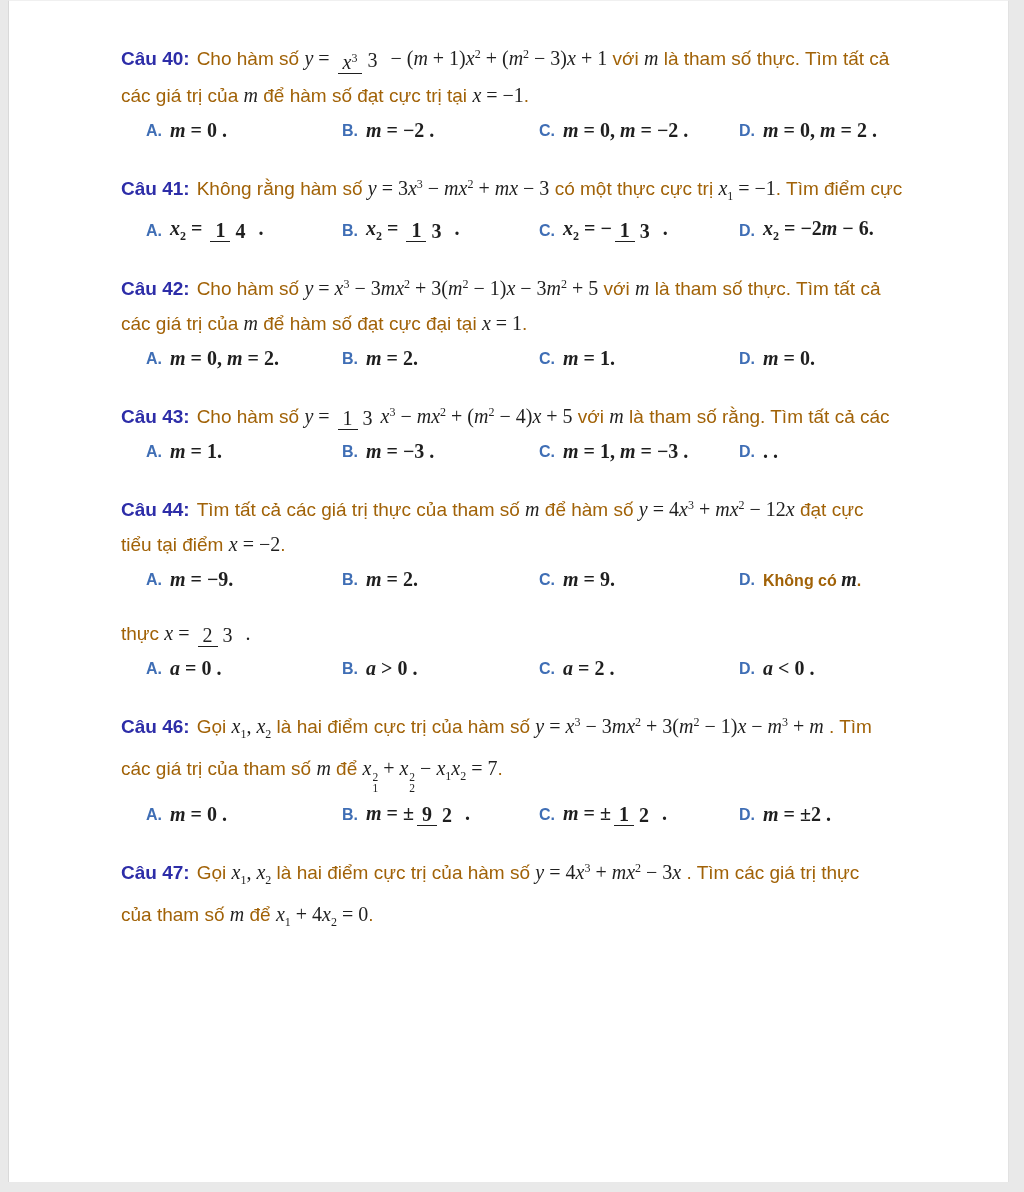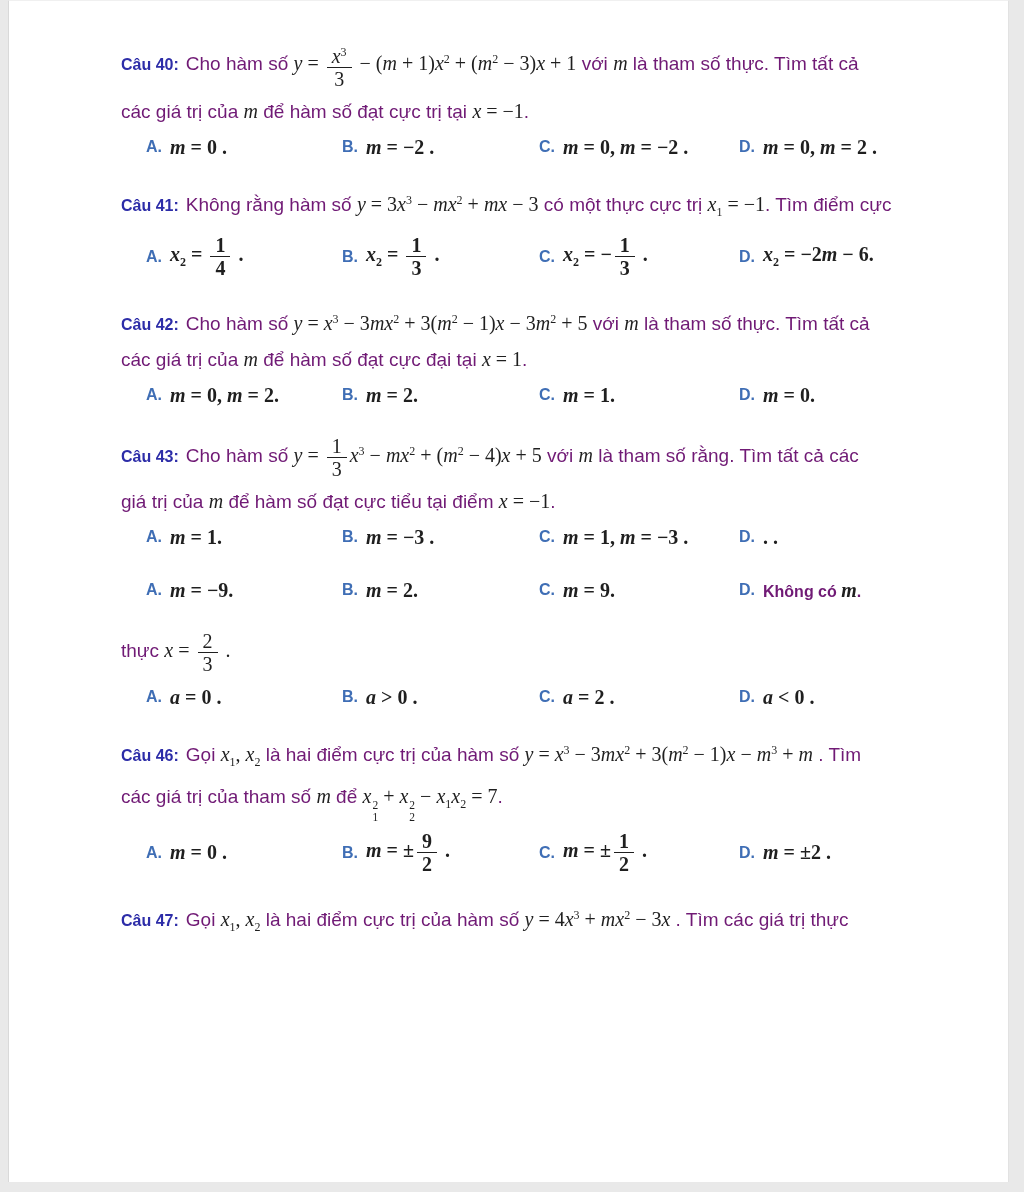--- a/index.html
+++ b/index.html
@@ -25,38 +25,38 @@
   .qline {
     font-size: 19px;
     color: #3a3a3a;
     line-height: 30px;
     margin-bottom: 4px;
     white-space: nowrap;
   }
   .qlabel {
     color: #2d2da8;
     font-weight: bold;
-    font-size: 16px;
+    font-size: 19px;
     margin-right: 7px;
   }
-  .txt { color: #701a75; }
+  .txt { color: #a16207; }
   .math {
     font-family: "Liberation Serif", serif;
     color: #1f1f1f;
     font-size: 20px;
   }
   .math i { font-style: italic; font-family: "Liberation Serif", serif; }
   .sup { font-size: 12px; vertical-align: 7px; }
   .sub { font-size: 12px; vertical-align: -5px; }
   .susb {
     display: inline-flex; flex-direction: column; align-items: flex-start;
     font-size: 11.5px; line-height: 1.0; vertical-align: -6px; margin-left: 1px;
   }
   .frac {
-    display: inline-flex; flex-direction: column; align-items: center;
+    display: inline-flex; flex-direction: row; align-items: center;
     vertical-align: middle; margin: 2px 3px; text-align: center;
   }
   .frac .num { line-height: 22px; padding: 0 5px; border-bottom: 1.5px solid #1f1f1f; }
   .frac .den { line-height: 22px; padding: 0 5px; }
   .options {
     display: grid;
     grid-template-columns: 196px 197px 200px 1fr;
     margin-left: 25px;
     margin-top: 5px;
     align-items: center;
@@ -156,41 +156,42 @@
             <span class="opt-letter">D.</span>
             <span class="opt-value"><span class="math"><i>m</i> = 0.</span></span>
           </div>
         </div>
       </div>
       <div class="question">
         <div class="qline"><span class="qlabel">Câu 43:</span><span class="txt">Cho hàm số </span><span class="math"><i>y</i> = <span class="frac">
               <span class="num">1</span>
               <span class="den">3</span>
             </span><i>x</i><span class="sup">3</span> − <i>m</i><i>x</i><span class="sup">2</span> + (<i>m</i><span class="sup">2</span> − 4)<i>x</i> + 5</span><span class="txt"> với </span><span class="math"><i>m</i></span><span class="txt"> là tham số rằng. Tìm tất cả các</span></div>
-        <div class="qline"><span class="txt">giá trị của </span><span class="math"><i>m</i></span><span class="txt"> để hàm số đạt cực tiểu tại điểm </span><span class="math"><i>x</i> = −1</span><span class="txt">.</span></div>
         <div class="options">
           <div class="option">
             <span class="opt-letter">A.</span>
             <span class="opt-value"><span class="math"><i>m</i> = 1.</span></span>
           </div>
           <div class="option">
             <span class="opt-letter">B.</span>
             <span class="opt-value"><span class="math"><i>m</i> = −3 .</span></span>
           </div>
           <div class="option">
             <span class="opt-letter">C.</span>
             <span class="opt-value"><span class="math"><i>m</i> = 1, <i>m</i> = −3 .</span></span>
           </div>
           <div class="option">
             <span class="opt-letter">D.</span>
             <span class="opt-value"><span class="math"> . .</span></span>
           </div>
         </div>
       </div>
       <div class="question">
+        <div class="qline"><span class="qlabel">Câu 44:</span><span class="txt">Tìm tất cả các giá trị thực của tham số </span><span class="math"><i>m</i></span><span class="txt"> để hàm số </span><span class="math"><i>y</i> = 4<i>x</i><span class="sup">3</span> + <i>m</i><i>x</i><span class="sup">2</span> − 12<i>x</i></span><span class="txt"> đạt cực</span></div>
+        <div class="qline"><span class="txt">tiểu tại điểm </span><span class="math"><i>x</i> = −2</span><span class="txt">.</span></div>
         <div class="options">
           <div class="option">
             <span class="opt-letter">A.</span>
             <span class="opt-value"><span class="math"><i>m</i> = −9.</span></span>
           </div>
           <div class="option">
             <span class="opt-letter">B.</span>
             <span class="opt-value"><span class="math"><i>m</i> = 2.</span></span>
           </div>
           <div class="option">
@@ -256,16 +257,17 @@
                 </span> .</span></span>
           </div>
           <div class="option">
             <span class="opt-letter">D.</span>
             <span class="opt-value"><span class="math"><i>m</i> = ±2 .</span></span>
           </div>
         </div>
       </div>
       <div class="question">
         <div class="qline"><span class="qlabel">Câu 47:</span><span class="txt">Gọi </span><span class="math"><i>x</i><span class="sub">1</span>, <i>x</i><span class="sub">2</span></span><span class="txt"> là hai điểm cực trị của hàm số </span><span class="math"><i>y</i> = 4<i>x</i><span class="sup">3</span> + <i>m</i><i>x</i><span class="sup">2</span> − 3<i>x</i></span><span class="txt"> . Tìm các giá trị thực</span></div>
+        <div class="qline"><span class="txt">của tham số </span><span class="math"><i>m</i></span><span class="txt"> để </span><span class="math"><i>x</i><span class="sub">1</span> + 4<i>x</i><span class="sub">2</span> = 0</span><span class="txt">.</span></div>
       </div>
     </div>
 </div>
 <div class="bottom-strip"></div>
 
 </body></html>

